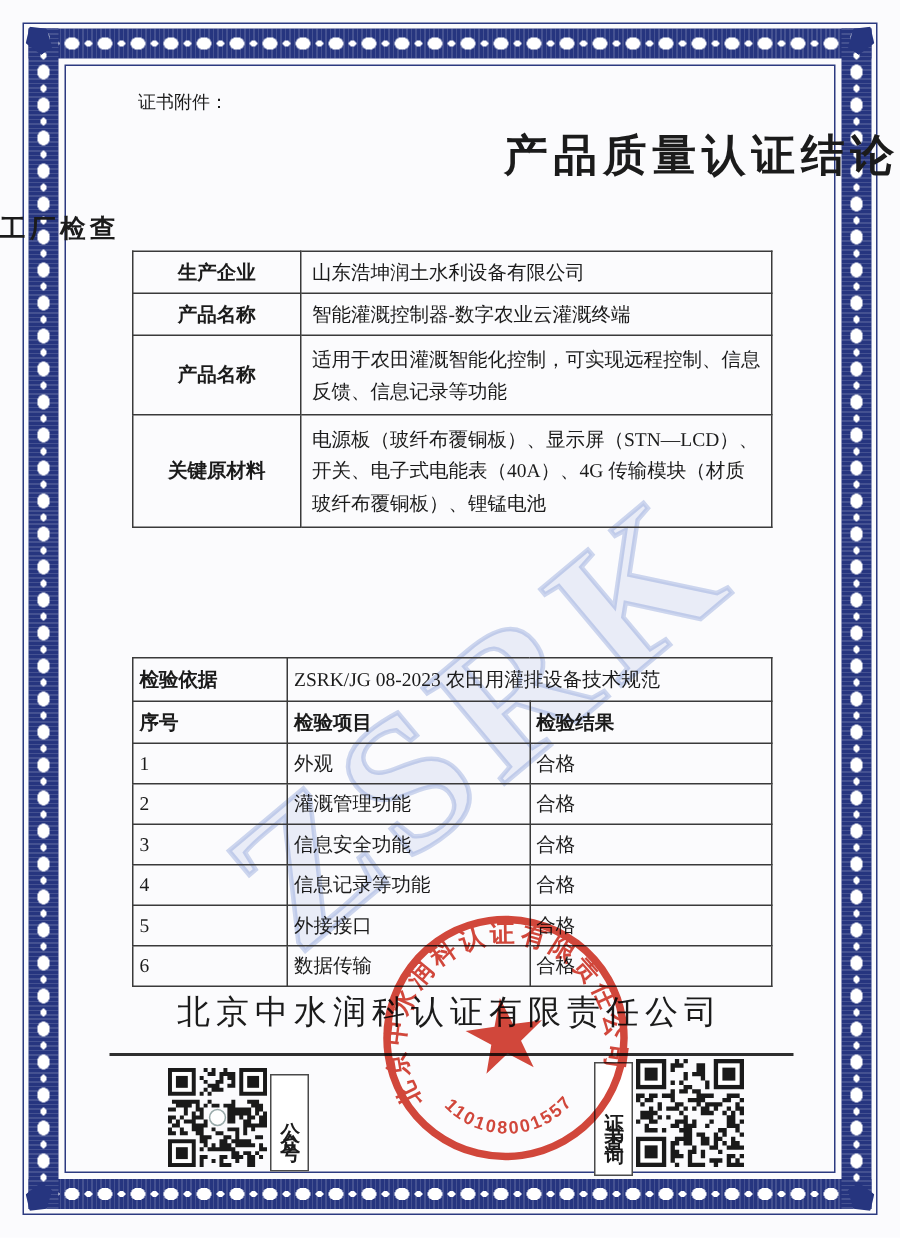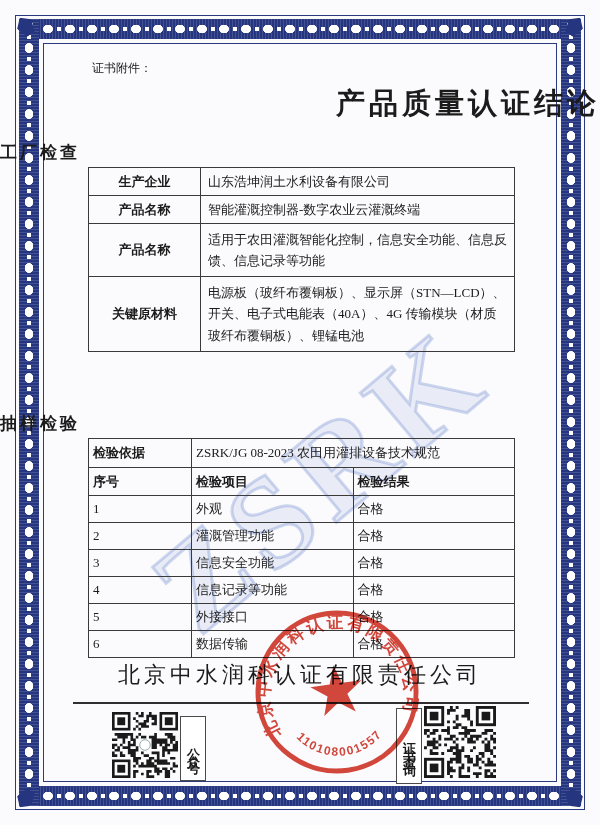--- a/index.html
+++ b/index.html
@@ -101,30 +101,29 @@
           <tr>
         <td class="lab" style="height:25px">生产企业</td>
         <td>山东浩坤润土水利设备有限公司</td>
       </tr>
       <tr>
         <td class="lab" style="height:25px">产品名称</td>
         <td>智能灌溉控制器-数字农业云灌溉终端</td>
       </tr>
       <tr>
         <td class="lab" style="height:50px">产品名称</td>
-        <td>适用于农田灌溉智能化控制，信息安全功能、信息反馈、信息记录等功能</td>
+        <td>适用于农田灌溉智能化控制，可实现远程控制、信息反馈、信息记录等功能</td>
       </tr>
       <tr>
         <td class="lab" style="height:72px">关键原材料</td>
         <td>电源板（玻纤布覆铜板）、显示屏（STN—LCD）、开关、电子式电能表（40A）、4G 传输模块（材质玻纤布覆铜板）、锂锰电池</td>
       </tr>
     </tbody>
       </table>
 
-    <div class="sec-title sec-sampling">抽样检验</div>
 
     <table class="t2">
       <tbody>
           <tr>
         <td class="lab" style="width:94px;height:26px">检验依据</td>
         <td colspan="2">ZSRK/JG 08-2023  农田用灌排设备技术规范</td>
       </tr>
       <tr class="head">
         <td style="width:94px">序号</td>
         <td style="width:248px">检验项目</td>

